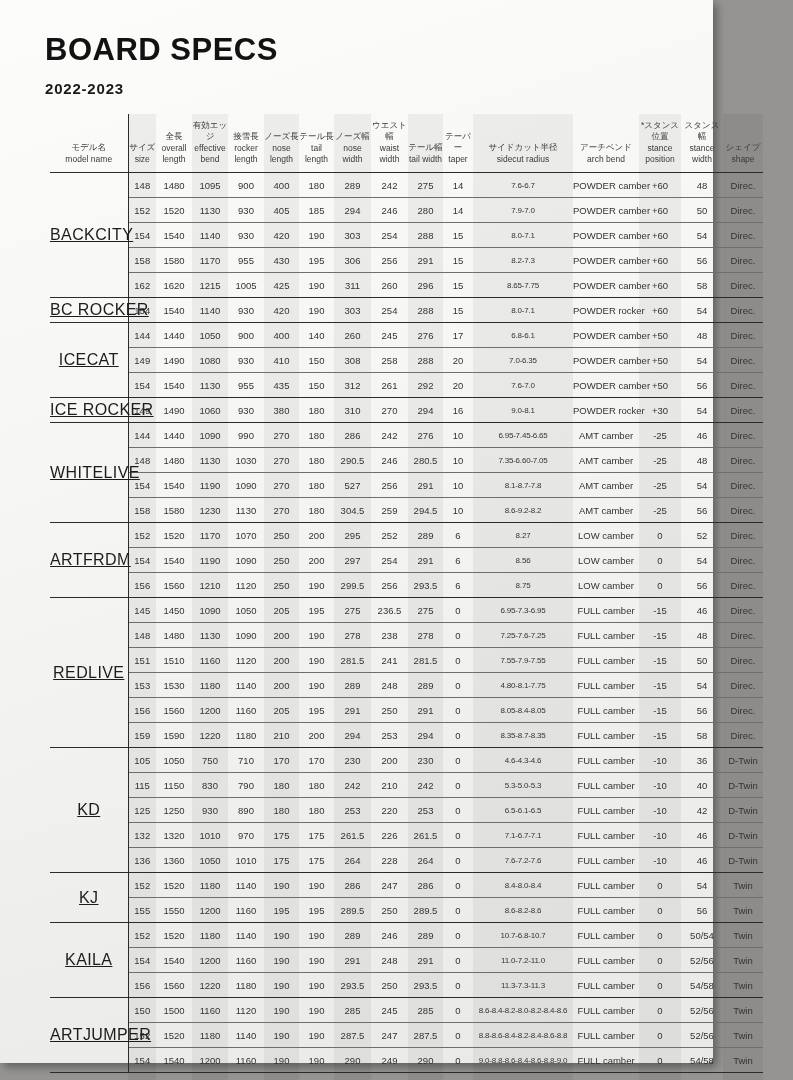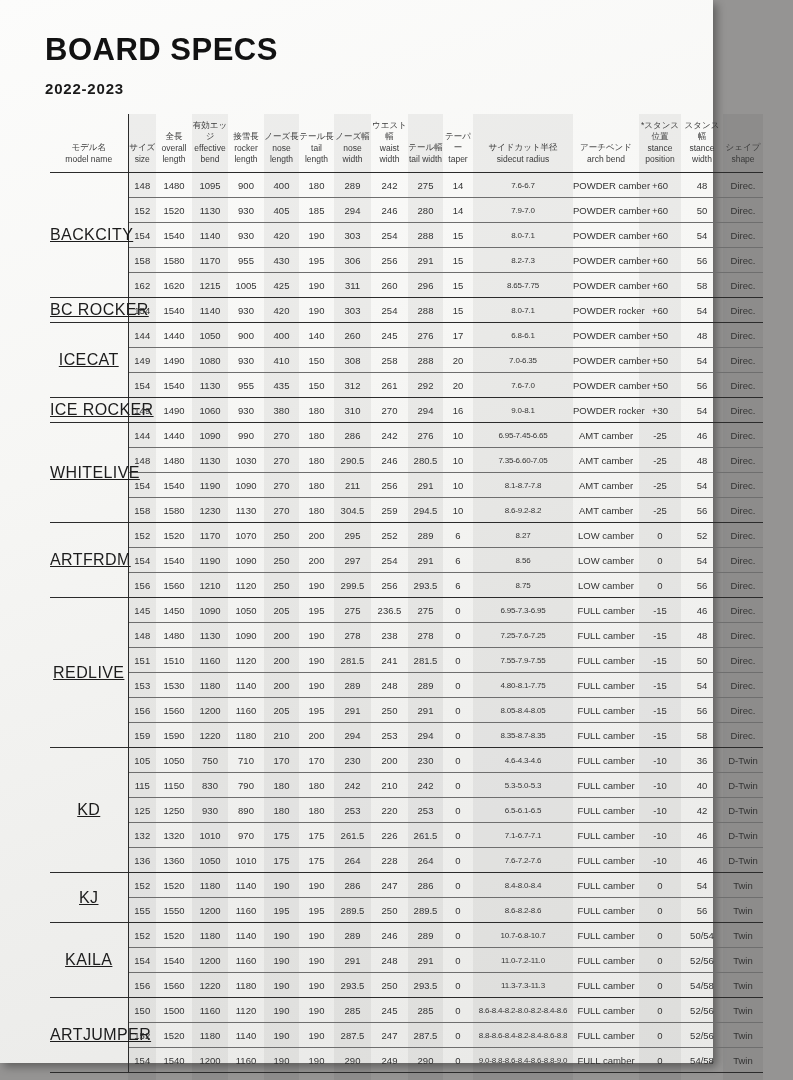--- a/index.html
+++ b/index.html
@@ -363,21 +363,21 @@
           <td>48</td>
           <td class="stripe">Direc.</td>
         </tr>
         <tr>
           <td class="stripe">154</td>
           <td>1540</td>
           <td class="stripe">1190</td>
           <td>1090</td>
           <td class="stripe">270</td>
           <td>180</td>
-          <td class="stripe">211</td>
+          <td class="stripe">527</td>
           <td>256</td>
           <td class="stripe">291</td>
           <td>10</td>
           <td class="stripe sidecut">8.1-8.7-7.8</td>
           <td>AMT camber</td>
           <td class="stripe">-25</td>
           <td>54</td>
           <td class="stripe">Direc.</td>
         </tr>
         <tr class="group-end">

